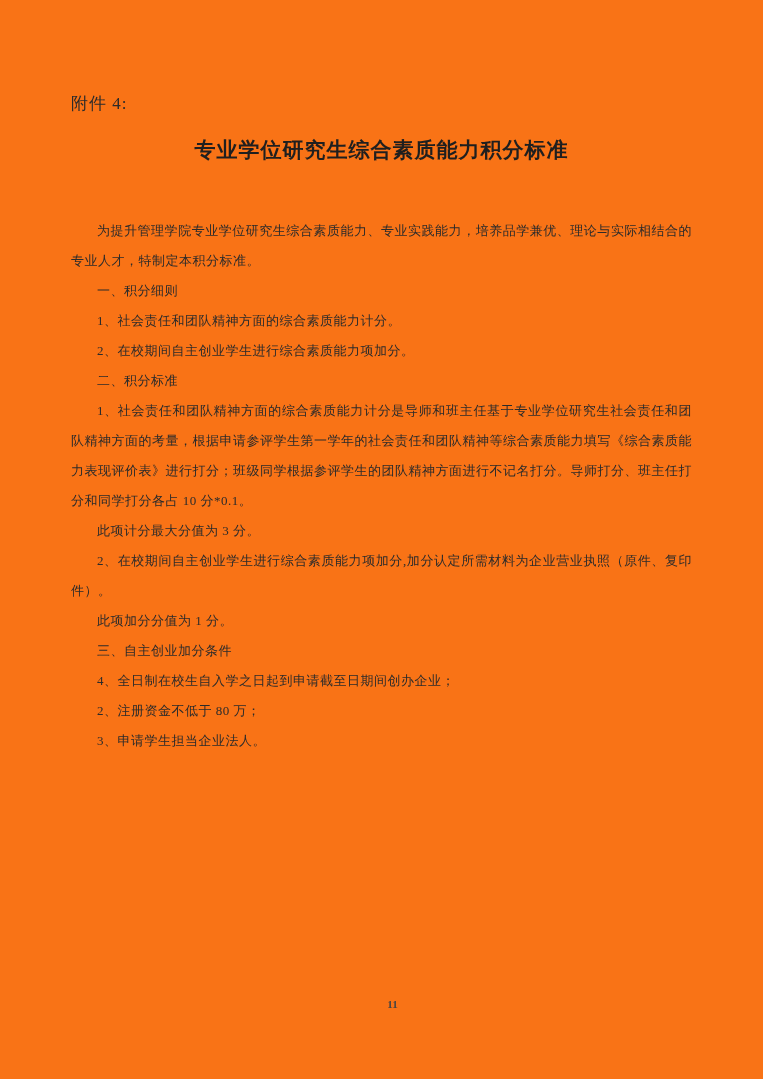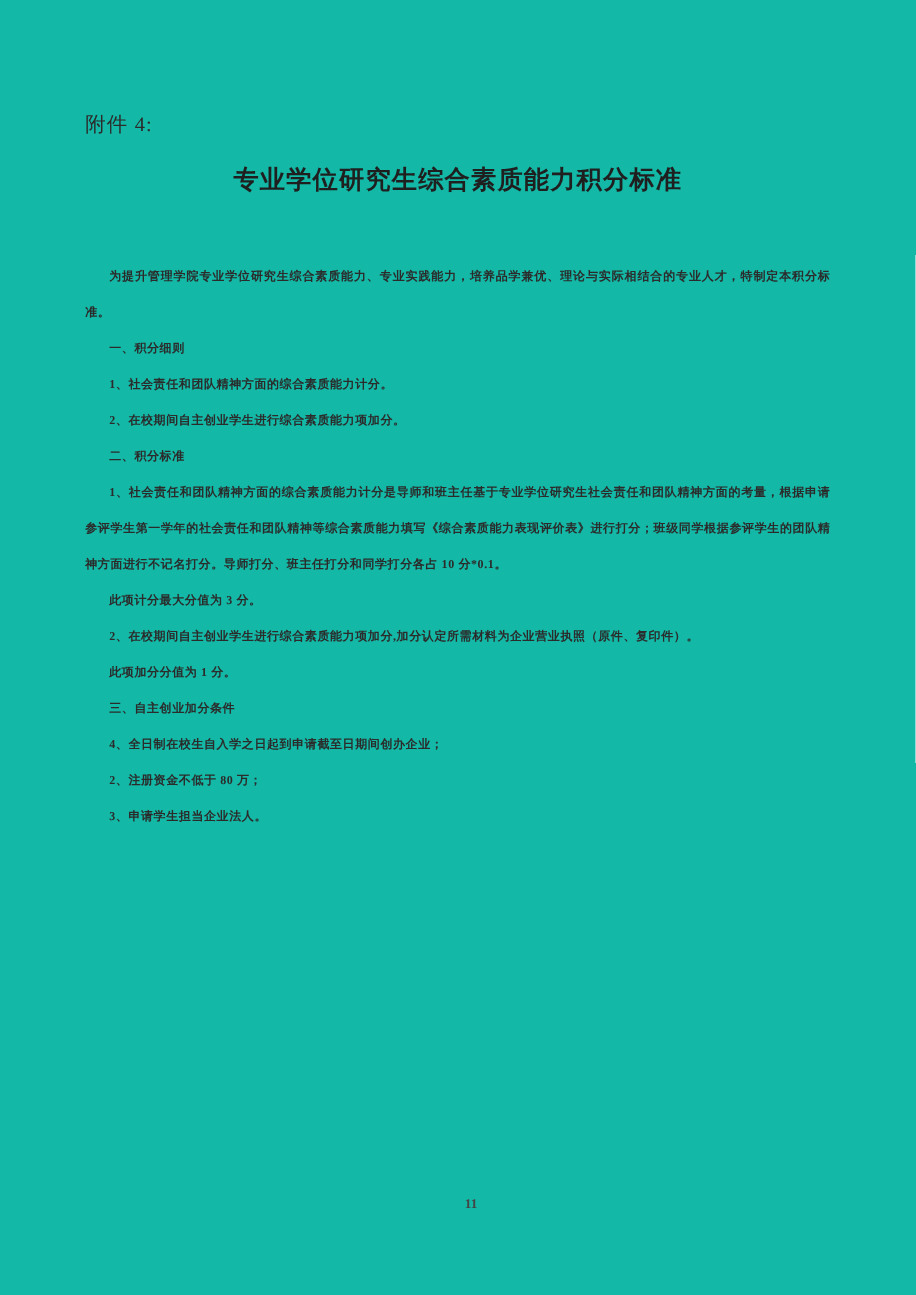--- a/index.html
+++ b/index.html
@@ -4,21 +4,21 @@
 <style>
   html, body {
     margin: 0;
     padding: 0;
     background: #ffffff;
   }
   .page {
     position: relative;
     width: 763px;
     height: 1079px;
-    background: #14b8a6;
+    background: #f97316;
     overflow: hidden;
     font-family: "Liberation Serif", "DejaVu Serif", serif;
     color: #2b2b2b;
   }
   .attachment-label {
     position: absolute;
     top: 92px;
     left: 71px;
     font-size: 17px;
     line-height: 24px;
@@ -38,28 +38,27 @@
     letter-spacing: 1px;
   }
   .doc-body {
     position: absolute;
     top: 216px;
     left: 71px;
     width: 621px;
   }
   .doc-body p {
     margin: 0;
-    font-size: 10px;
+    font-size: 13px;
     line-height: 30px;
     text-align: justify;
     text-justify: inter-character;
     text-indent: 2em;
     letter-spacing: 0.5px;
     word-break: break-all;
-    font-weight: bold;
   }
   .page-number {
     position: absolute;
     top: 998px;
     left: 0;
     width: 763px;
     text-align: center;
     font-size: 11px;
     font-weight: 600;
     color: #444444;

